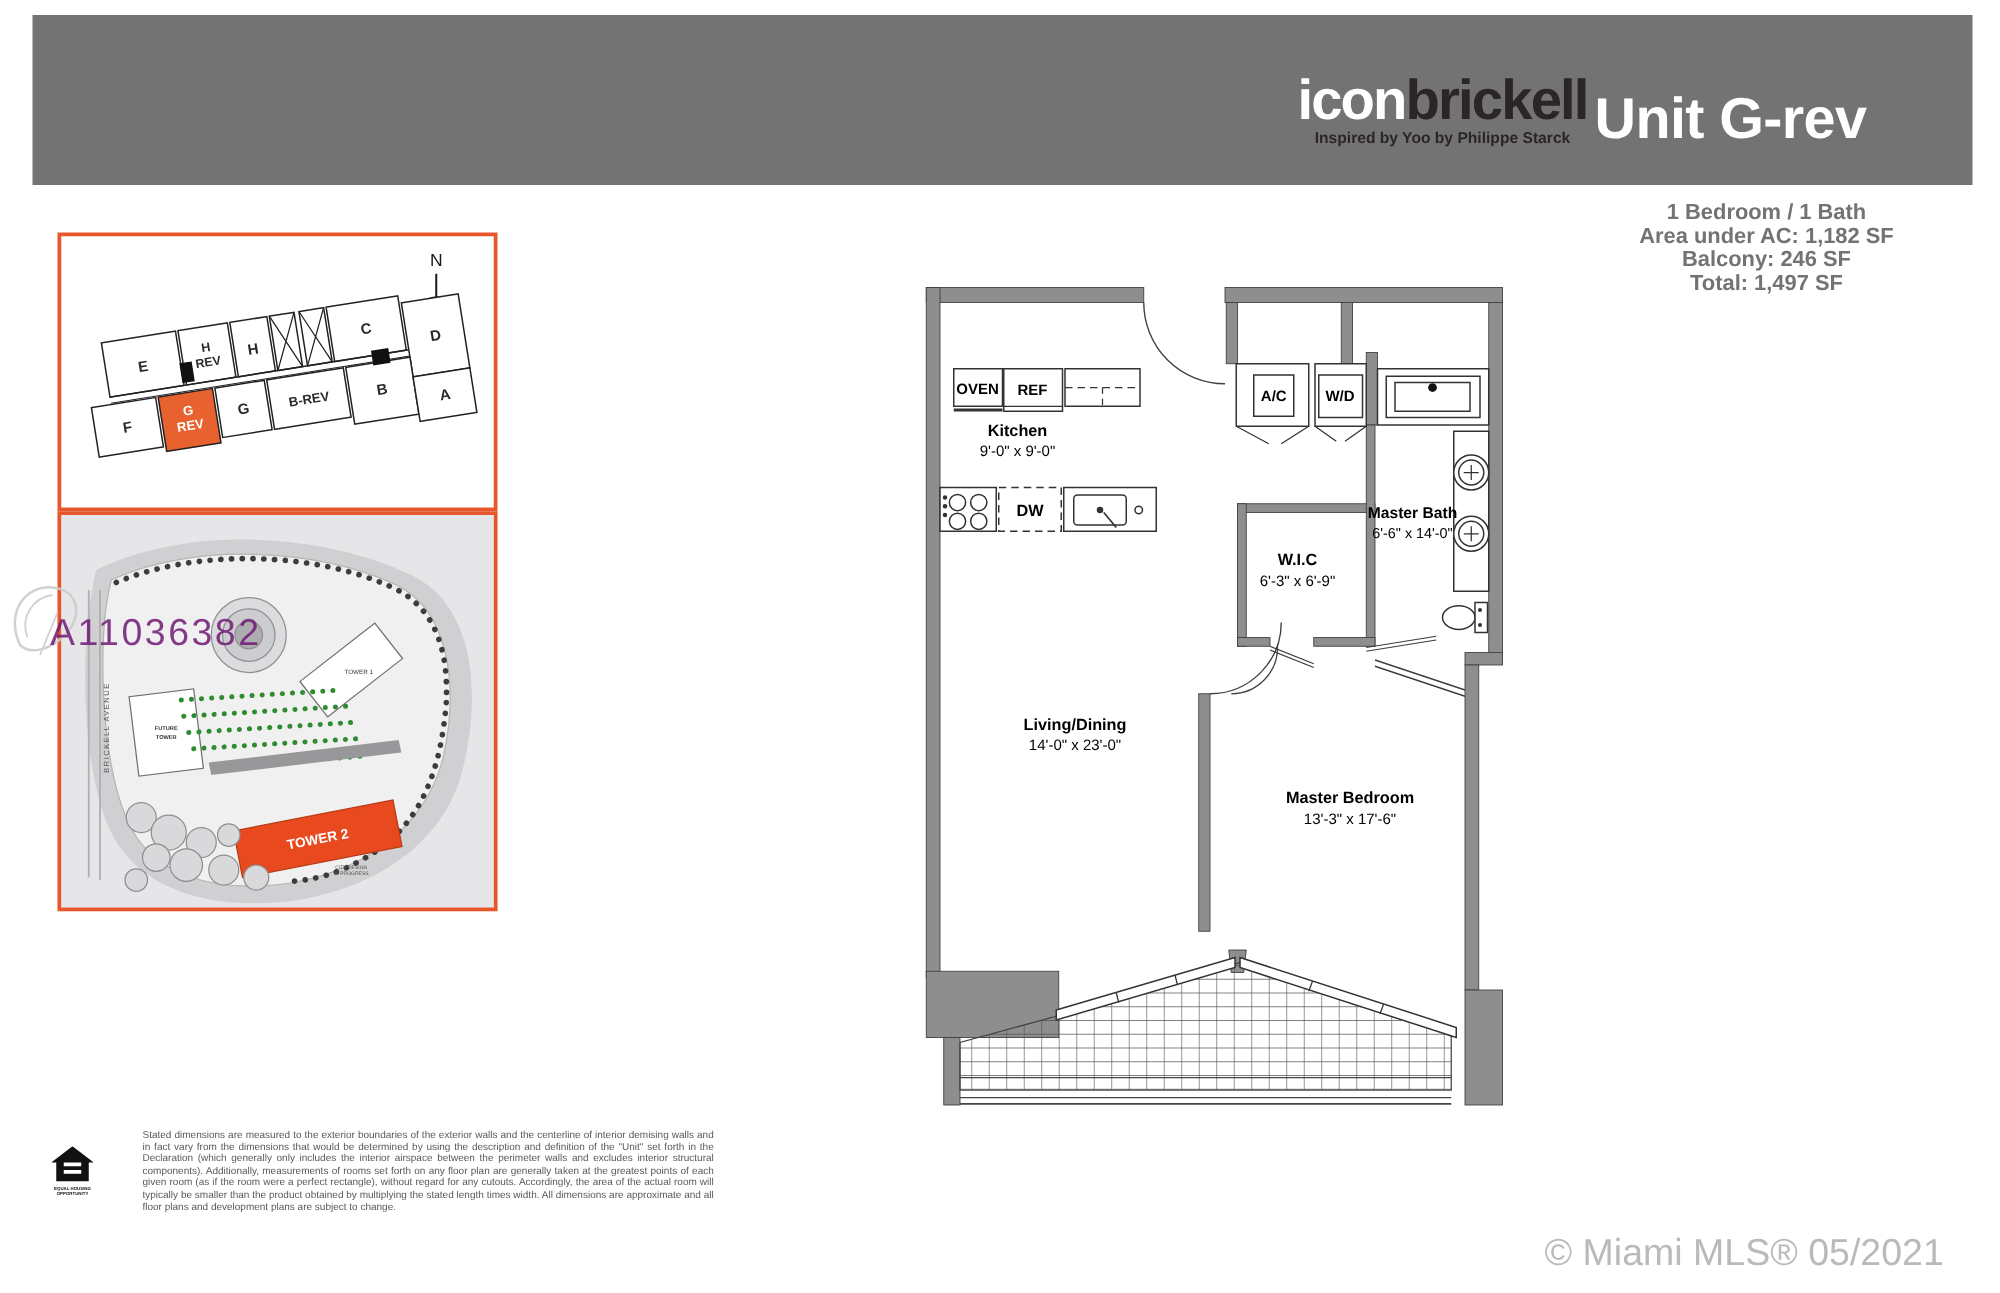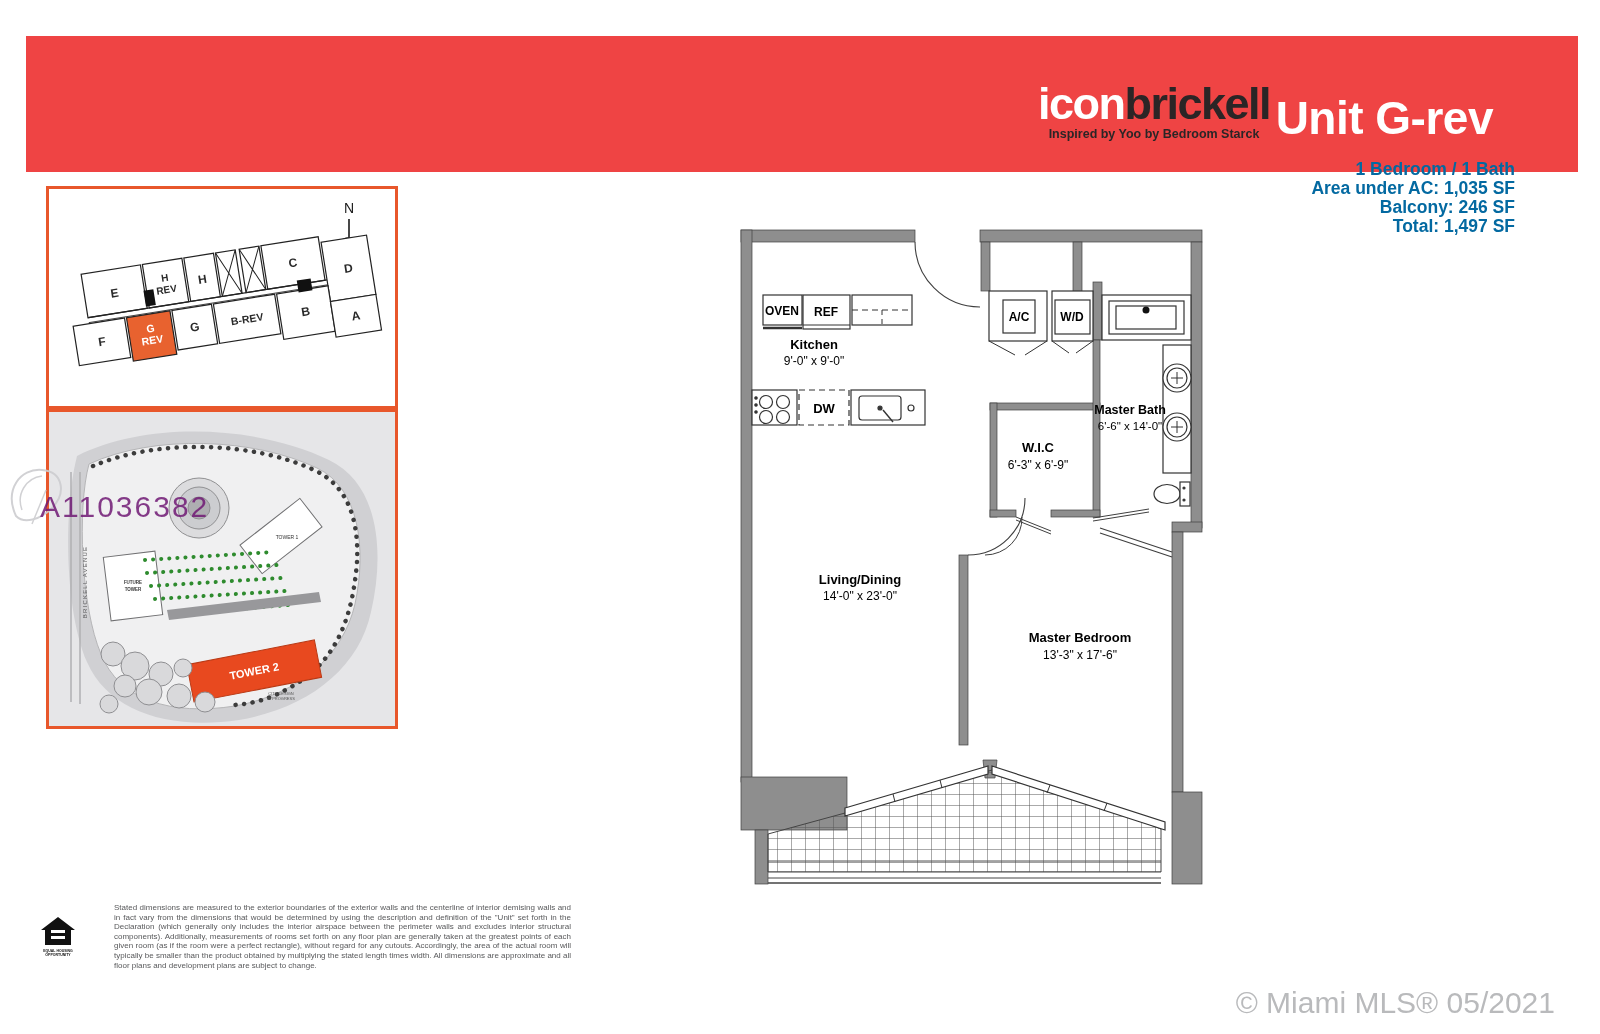--- a/index.html
+++ b/index.html
@@ -1,30 +1,30 @@
 <!DOCTYPE html>
 <html><head>
 <meta charset="utf-8">
 <style>
   html,body{margin:0;padding:0;background:#ffffff;}
   body{width:1600px;height:1034px;position:relative;overflow:hidden;
        font-family:"Liberation Sans",sans-serif;color:#1a1a1a;}
   .abs{position:absolute;}
 
   
-  .header-bar{left:26px;top:12px;width:1552px;height:136px;background:#ef4444;margin-top:24px;}
+  .header-bar{left:26px;top:12px;width:1552px;height:136px;background:#737373;}
   .logo-wrap{left:1008px;top:46px;width:240px;text-align:center;}
   .logo-line{font-size:45px;font-weight:bold;letter-spacing:-1.5px;line-height:44px;}
   .logo-icon{color:#ffffff;}
   .logo-brickell{color:#2b2526;}
   .logo-tagline{font-size:12.5px;font-weight:bold;color:#2b2526;margin-top:1px;letter-spacing:0;}
   .unit-title{right:85px;top:55px;font-size:46px;font-weight:bold;color:#ffffff;letter-spacing:-0.5px;}
 
   
-  .stats{right:85px;top:160px;text-align:right;font-size:17.5px;font-weight:bold;line-height:19px;color:#0369a1;}
+  .stats{right:85px;top:160px;text-align:center;font-size:17.5px;font-weight:bold;line-height:19px;color:#737373;}
 
   
   .keyplan-panel{left:46px;top:186px;width:352px;height:223px;border:3px solid #E8572B;background:#fff;box-sizing:border-box;}
   .siteplan-panel{left:46px;top:409px;width:352px;height:320px;border:3px solid #E8572B;background:#e6e6e8;box-sizing:border-box;overflow:hidden;}
 
   
   .floorplan{left:735px;top:222px;}
 
   
   .wm-logo{left:2px;top:458px;opacity:.9;}
@@ -40,28 +40,28 @@
   svg text{font-family:"Liberation Sans",sans-serif;}
 </style>
 </head>
 <body>
 
 <div class="abs header-bar">
   <div class="abs logo-wrap">
     <div class="logo-line">
       <span class="logo-icon">icon</span><span class="logo-brickell">brickell</span>
     </div>
-    <div class="logo-tagline">Inspired by Yoo by Bedroom Starck</div>
+    <div class="logo-tagline">Inspired by Yoo by Philippe Starck</div>
   </div>
   <div class="abs unit-title">Unit G-rev</div>
 </div>
 
 <div class="abs stats">
   <div>1 Bedroom / 1 Bath</div>
-  <div>Area under AC: 1,035 SF</div>
+  <div>Area under AC: 1,182 SF</div>
   <div>Balcony: 246 SF</div>
   <div>Total: 1,497 SF</div>
 </div>
 
 <div class="abs keyplan-panel">
 <svg width="346" height="217" viewBox="0 0 346 217">
   <g stroke="#1a1a1a" fill="none">
     <text x="300" y="24" font-size="14" fill="#1a1a1a" stroke="none" text-anchor="middle">N</text>
     <line x1="300" y1="30" x2="300" y2="62" stroke-width="1.6"></line>
     <circle cx="300" cy="62" r="13" stroke-width="1.6"></circle>

